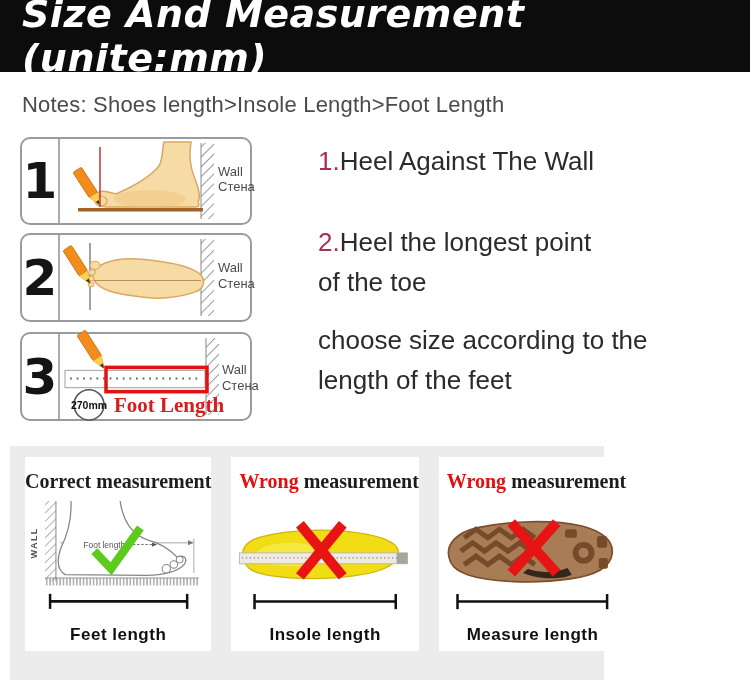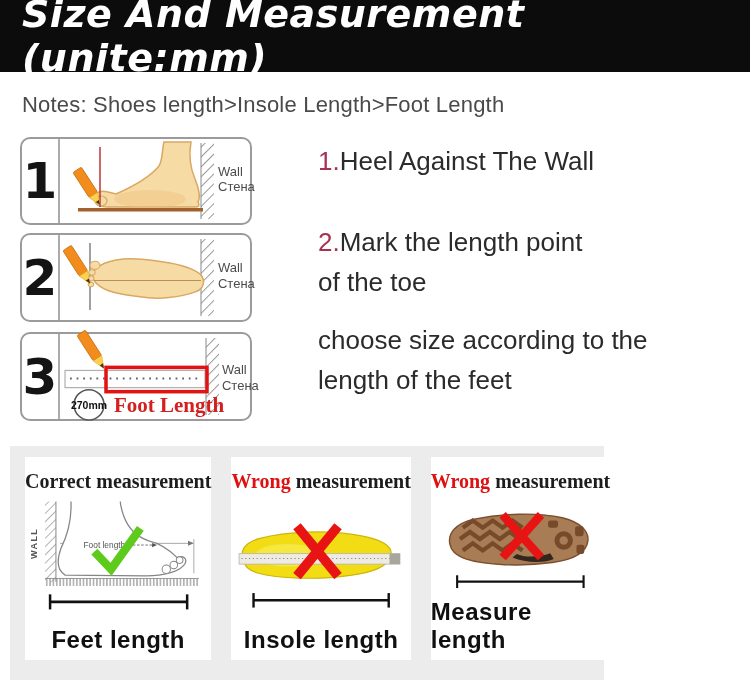--- a/index.html
+++ b/index.html
@@ -21,27 +21,27 @@
   .mbox-art{flex:1;position:relative;}
   .mbox-art svg{display:block;width:100%;height:100%;overflow:visible;}
   .wall-txt{font-family:"Liberation Sans",sans-serif;font-size:13px;fill:#4c4c4c;}
   .foot-len-txt{font-family:"Liberation Serif",serif;font-weight:700;font-size:21px;fill:#d51f1f;}
   .mm-txt{font-family:"Liberation Sans",sans-serif;font-weight:700;font-size:10.5px;fill:#111;}
   
   .step{position:absolute;left:318px;width:420px;font-size:26px;line-height:40px;color:#2b2b2b;}
   .step-num{color:#a93052;}
   
   .panels{position:absolute;left:10px;top:446px;width:594px;height:234px;background:#ececec;
-          box-sizing:border-box;display:flex;gap:20px;padding:11px 15px 20px 15px;}
+          box-sizing:border-box;display:flex;gap:20px;padding:11px 15px 29px 15px;}
   .panel{flex:1;background:#ffffff;display:flex;flex-direction:column;align-items:center;}
   .panel-title{margin-top:13px;font-family:"Liberation Serif",serif;font-size:20px;
                color:#1d1d1d;font-weight:600;white-space:pre;}
-  .panel.wrong .t-word{color:#e01010;font-weight:700;}
+  .panel.wrong .t-word{color:#e01010;font-weight:700;margin-left:8px;}
   .panel svg{width:100%;height:136px;margin-top:2px;}
-  .panel-label{font-weight:700;font-size:24px;color:#101010;letter-spacing:.5px;margin-bottom:6px;}
+  .panel-label{font-weight:700;font-size:17px;color:#101010;letter-spacing:.5px;margin-bottom:6px;}
   .wall-vert{font-size:11px;fill:#555;letter-spacing:1.5px;font-weight:700;}
   .small-lbl{font-size:10px;fill:#555;}
 </style>
 </head>
 <body>
 
 <div class="page">
 
   <div class="header">
     <h1>Size And Measurement (unite:mm)</h1>
@@ -130,21 +130,21 @@
         <text class="mm-txt" x="29" y="74" text-anchor="middle">270mm</text>
         <text class="foot-len-txt" x="54" y="77">Foot Length</text>
       </svg>
     </div>
   </div>
 
   <div class="step" style="top:141px;">
     <span class="step-num">1.</span><span>Heel Against The Wall</span>
   </div>
   <div class="step" style="top:222px;">
-    <div><span class="step-num">2.</span><span>Mark the length point</span></div>
+    <div><span class="step-num">2.</span><span>Heel the longest point</span></div>
     <div>of the toe</div>
   </div>
   <div class="step" style="top:320px;">
     <div>choose size according to the</div>
     <div>length of the feet</div>
   </div>
 
   <div class="panels">
 
     <div class="panel">

